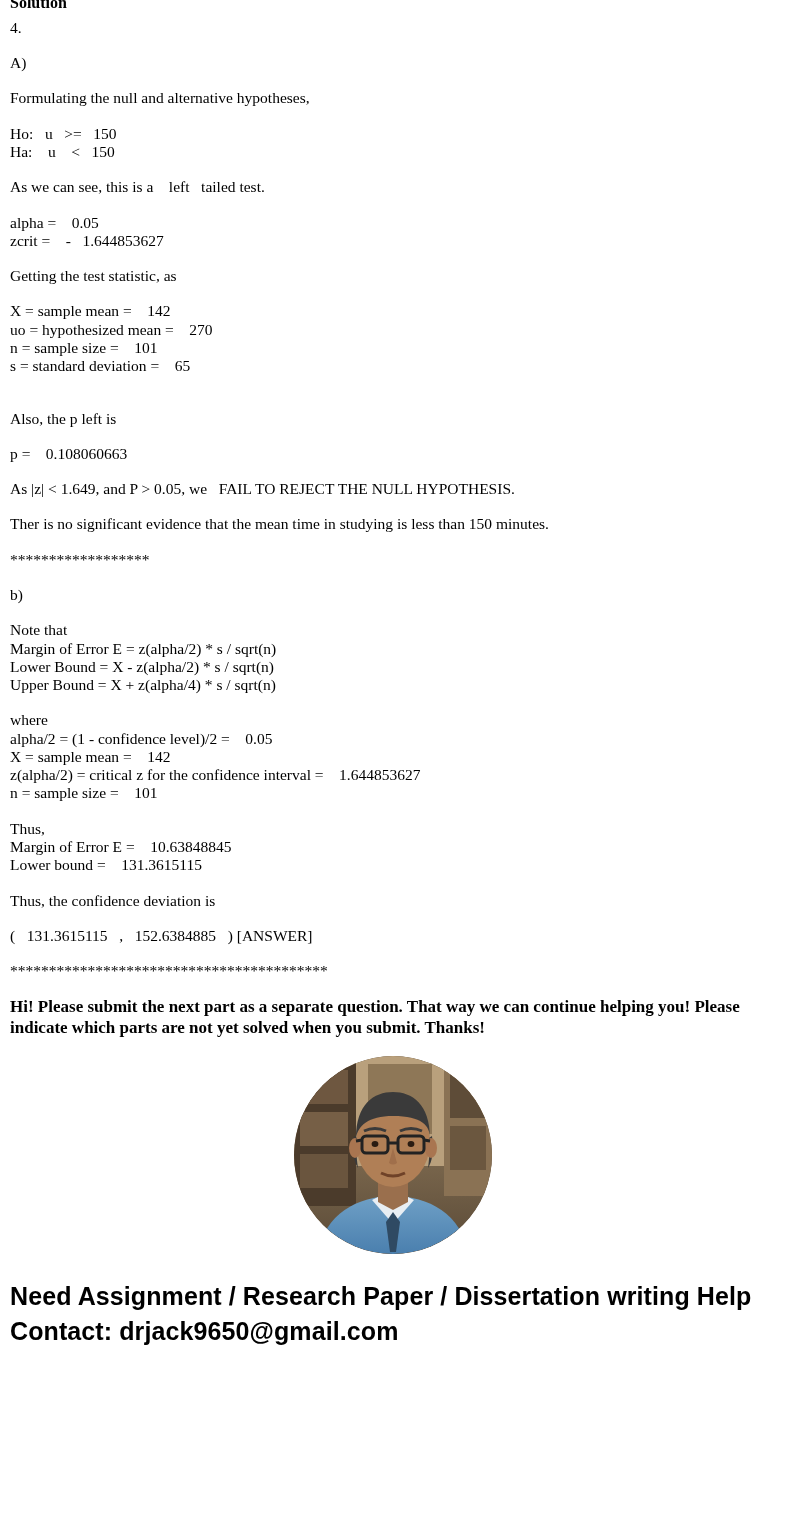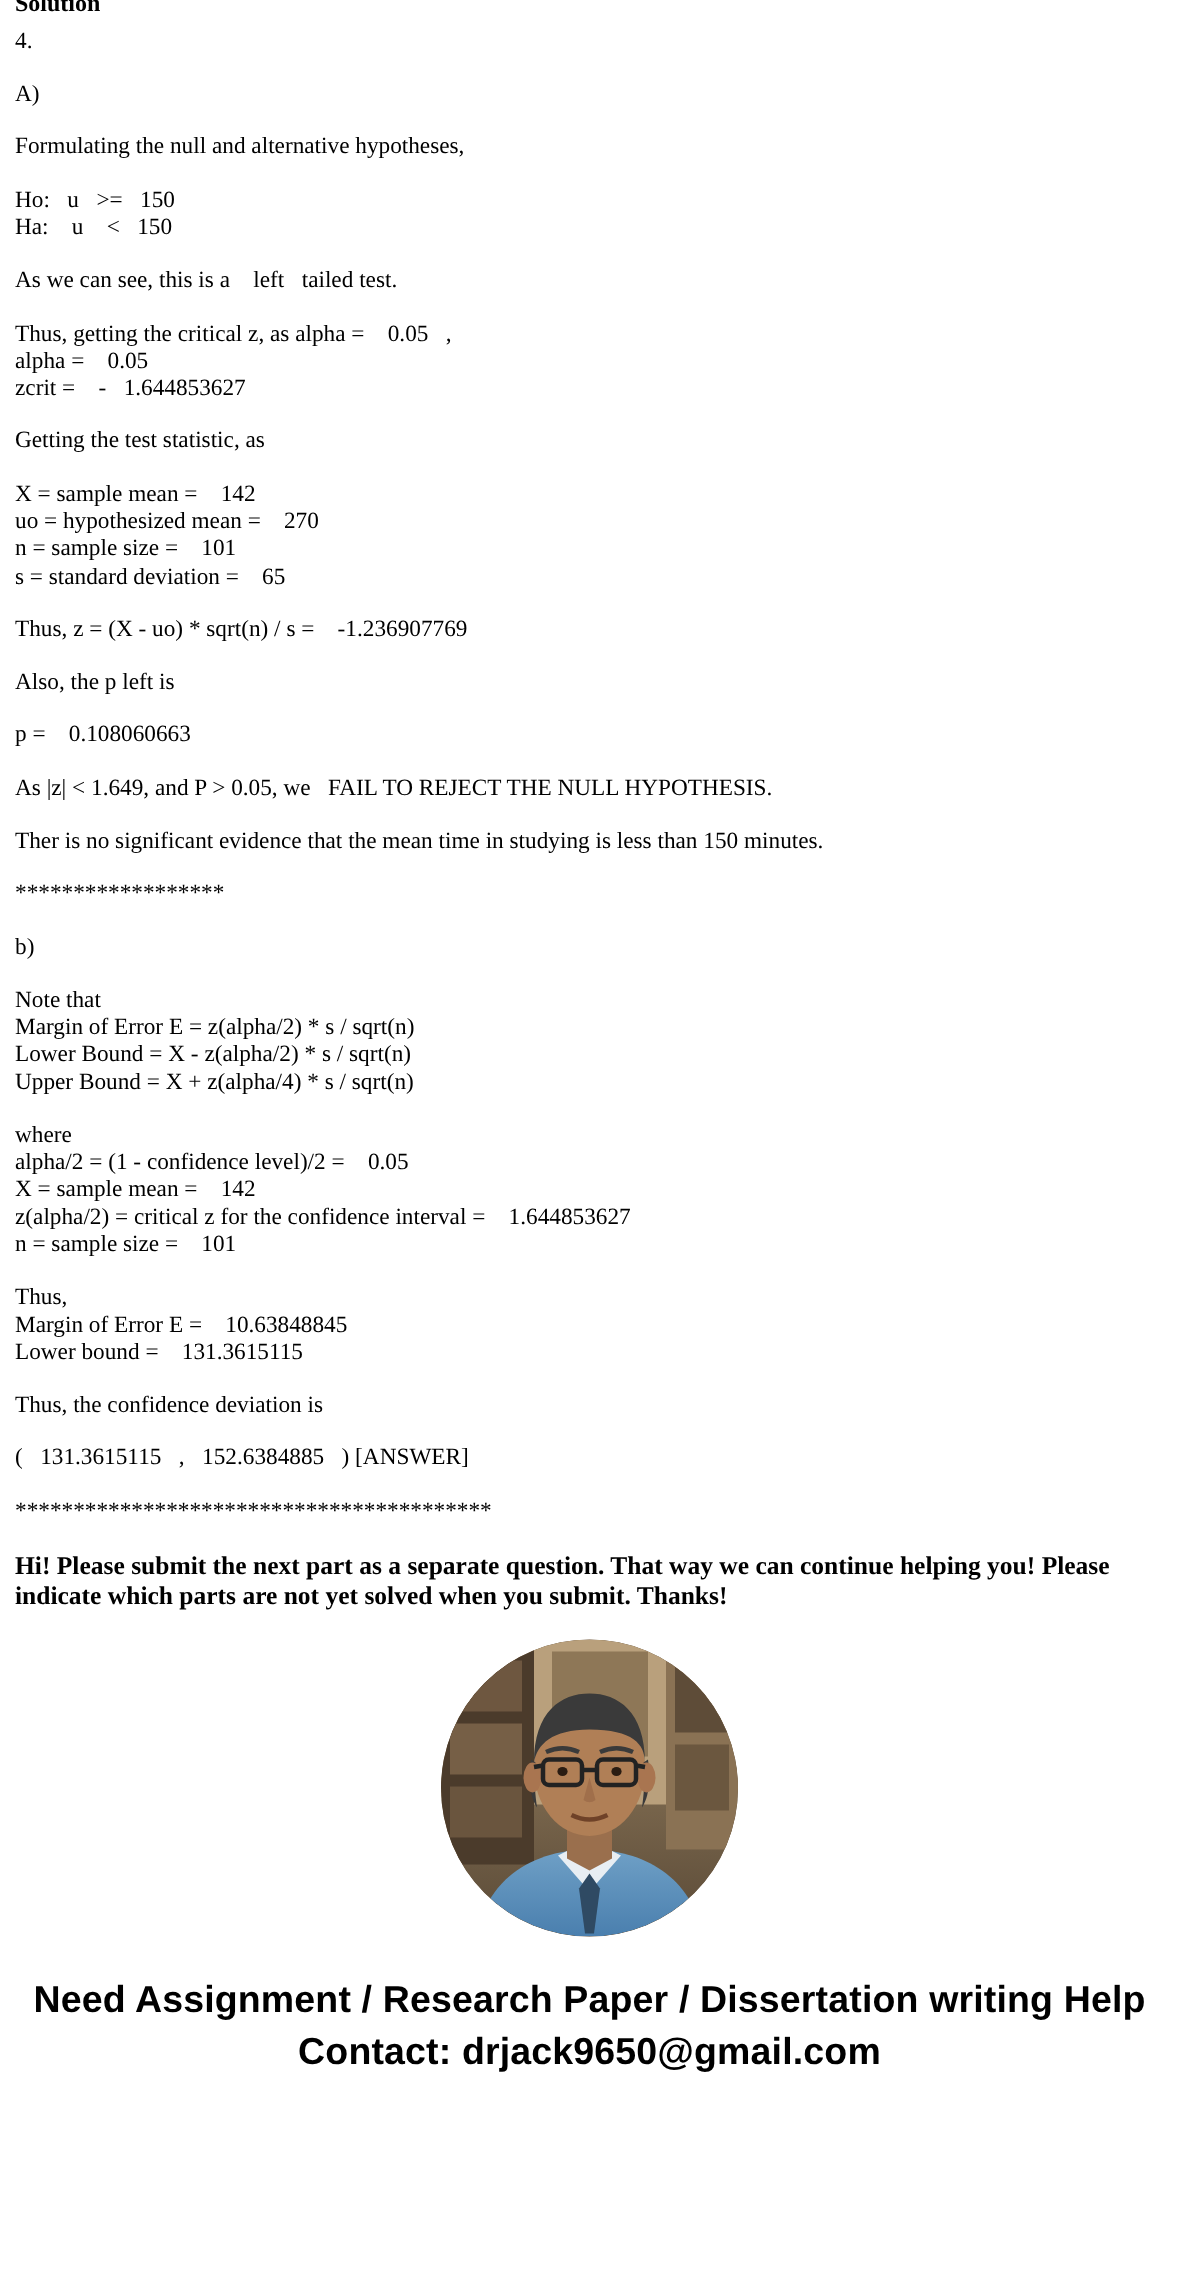--- a/index.html
+++ b/index.html
@@ -58,21 +58,21 @@
     border-radius: 50%;
     display: inline-block;
     overflow: hidden;
     position: relative;
     background: #6d5a44;
   }
   .avatar svg {
     display: block;
   }
   .contact-block {
-    text-align: center;
+    text-align: left;
     font-family: "Liberation Sans", sans-serif;
     font-weight: bold;
     font-size: 25px;
     line-height: 1.2;
     margin-top: 22px;
     letter-spacing: 0.1px;
   }
   .contact-line2 {
     margin-top: 5px;
   }
@@ -89,32 +89,30 @@
     <div class="spacer"></div>
     <div class="para">A)</div>
     <div class="spacer"></div>
     <div class="para">Formulating the null and alternative hypotheses,</div>
     <div class="spacer"></div>
     <div class="para">Ho:   u   &gt;=   150</div>
     <div class="para">Ha:    u    &lt;   150</div>
     <div class="spacer"></div>
     <div class="para">As we can see, this is a    left   tailed test.</div>
     <div class="spacer"></div>
-    <div class="para">Thus, getting the critical z, as alpha =    0.05   ,</div>
     <div class="para">alpha =    0.05</div>
     <div class="para">zcrit =    -   1.644853627</div>
     <div class="spacer"></div>
     <div class="para">Getting the test statistic, as</div>
     <div class="spacer"></div>
     <div class="para">X = sample mean =    142</div>
     <div class="para">uo = hypothesized mean =    270</div>
     <div class="para">n = sample size =    101</div>
     <div class="para">s = standard deviation =    65</div>
     <div class="spacer"></div>
-    <div class="para">Thus, z = (X - uo) * sqrt(n) / s =    -1.236907769</div>
     <div class="spacer"></div>
     <div class="para">Also, the p left is</div>
     <div class="spacer"></div>
     <div class="para">p =    0.108060663</div>
     <div class="spacer"></div>
     <div class="para">As |z| &lt; 1.649, and P &gt; 0.05, we   FAIL TO REJECT THE NULL HYPOTHESIS.</div>
     <div class="spacer"></div>
     <div class="para">Ther is no significant evidence that the mean time in studying is less than 150 minutes.</div>
     <div class="spacer"></div>
     <div class="para">******************</div>

